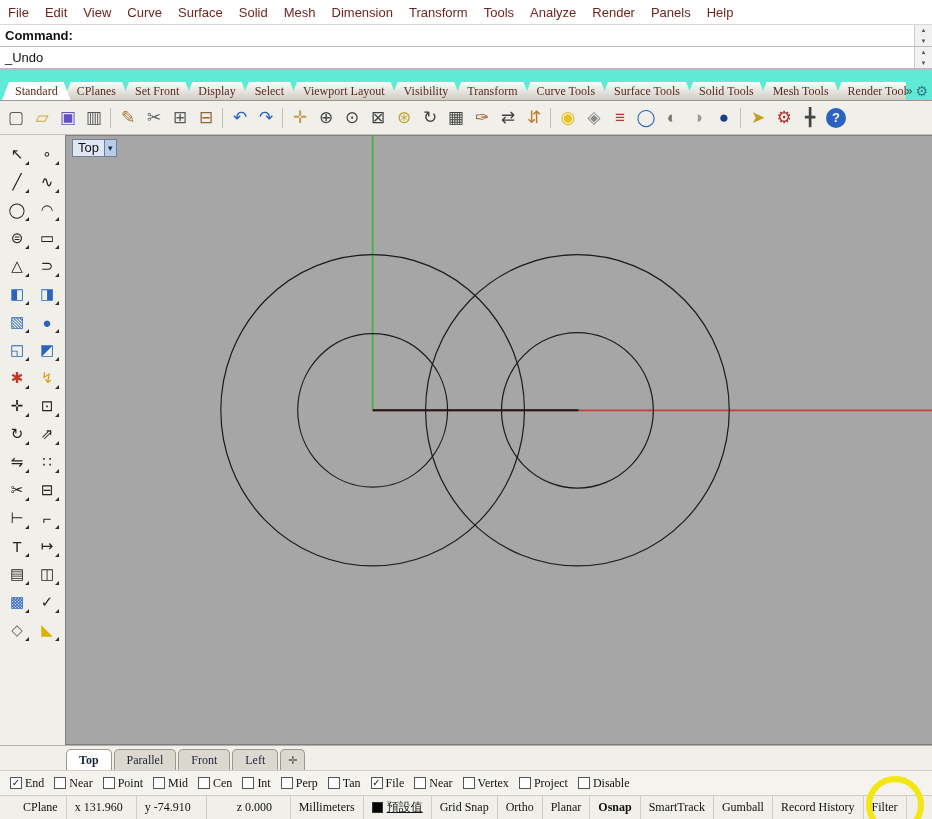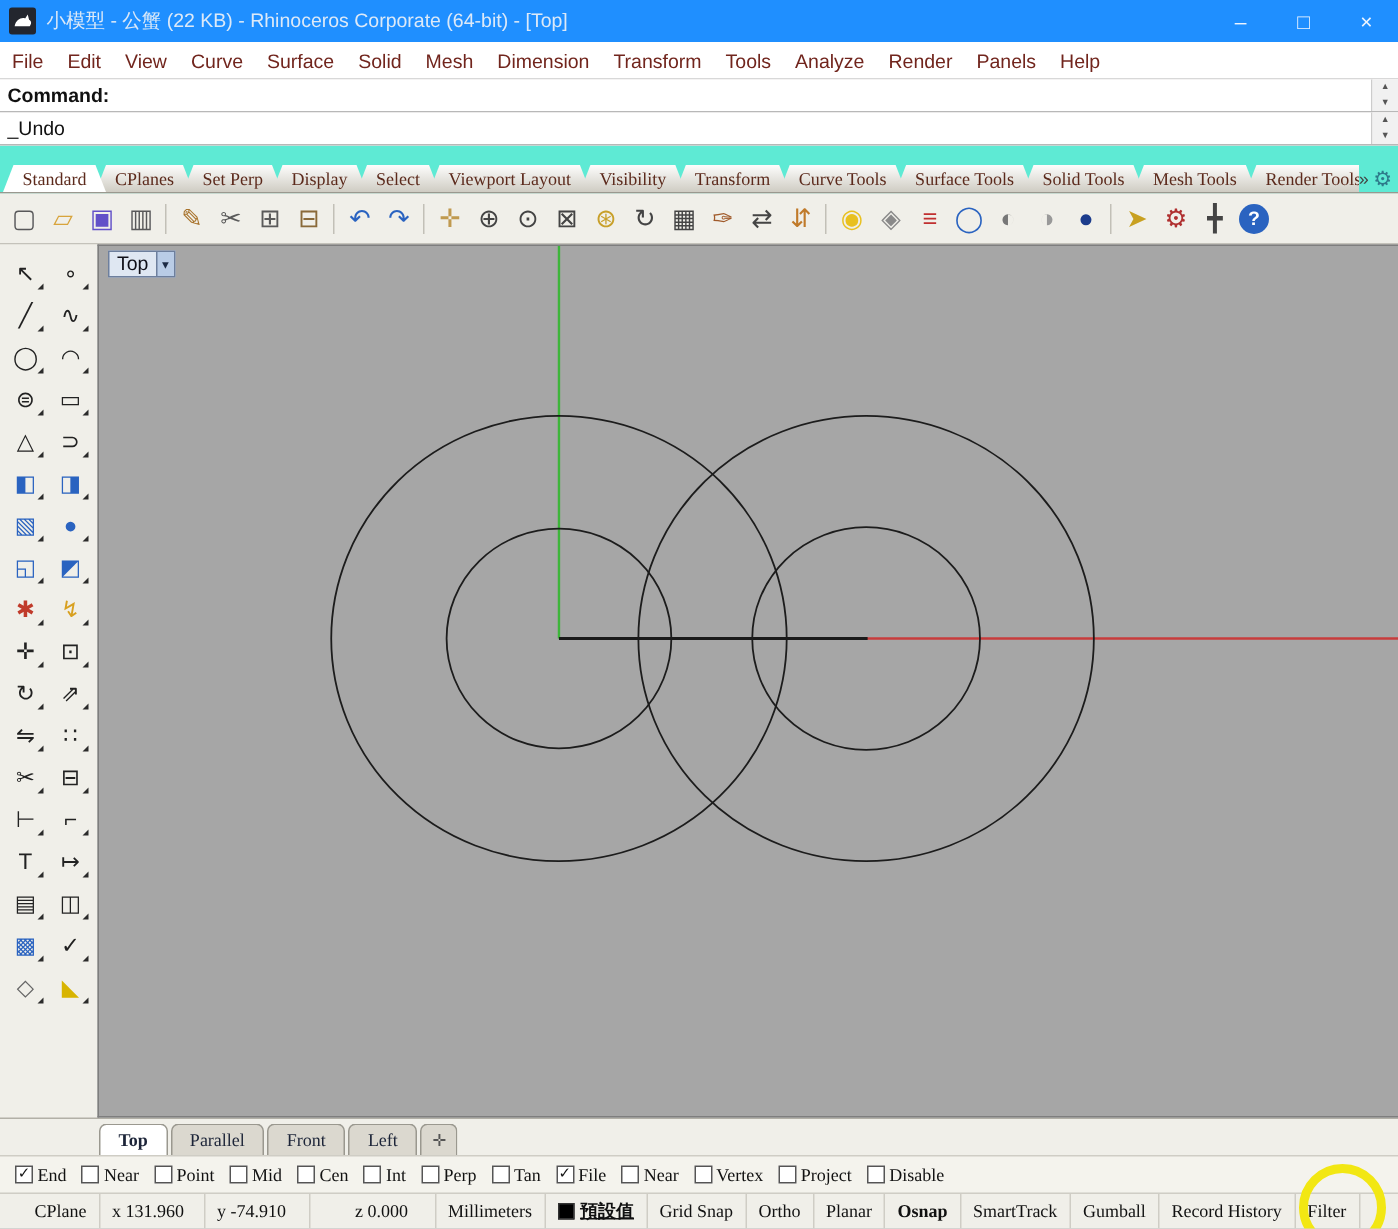--- a/index.html
+++ b/index.html
@@ -61,46 +61,33 @@
   
   .osnap { height: 25px; display: flex; align-items: center; gap: 10px; padding-left: 10px; font-size: 12px; background: #f4f3ed; border-top: 1px solid #cfcdc5; flex: 0 0 auto; font-family: "Liberation Serif", serif; color: #111; }
   .osnap-item { display: flex; align-items: center; gap: 3px; }
   .cbox { width: 12px; height: 12px; border: 1px solid #555; background: #fff; font-size: 10px; line-height: 10px; text-align: center; color: #111; font-family: "Liberation Sans", sans-serif; }
 
   
   .statusbar { height: 24px; display: flex; align-items: stretch; background: #f0efe9; border-top: 1px solid #cfcdc5; font-size: 12px; overflow: hidden; flex: 0 0 auto; font-family: "Liberation Serif", serif; color: #111; padding-left: 15px; }
   .scell { display: flex; align-items: center; padding: 0 8px; border-right: 1px solid #cfcdc5; white-space: nowrap; }
   .scell.filler { flex: 1; border-right: none; }
   .swatch { width: 11px; height: 11px; background: #000; border: 1px solid #333; margin-right: 4px; display: inline-block; }
-  .slabel.u { text-decoration: underline; font-weight: bold; }
+  .slabel.u { text-decoration: underline; }
   [data-name="status-cplane"] { min-width: 48px; }
   [data-name="status-x-coordinate"] { min-width: 70px; }
   [data-name="status-y-coordinate"] { min-width: 70px; }
   [data-name="status-z-coordinate"] { min-width: 62px; margin-left: 22px; }
 
   .annotation-ring { position: absolute; left: 866px; top: 776px; width: 58px; height: 58px; border: 6px solid #f2e713; border-radius: 50%; z-index: 10; pointer-events: none; }
 </style>
 </head>
 <body>
 
 <div class="app" data-name="rhino-window">
 
-  <div class="titlebar" data-name="titlebar" style="background: rgb(31, 143, 255);">
-    <span class="app-icon" data-name="app-icon">
-      <svg width="14" height="14" viewBox="0 0 16 16">
-          <path d="M2 12 C3 7 7 5 10 6 L12 3 L13 7 C15 8 15 10 13.5 12 Z" fill="#ffffff"></path>
-        </svg>
-    </span>
-    <span class="title-text" data-name="window-title">小模型 - 公蟹 (22 KB) - Rhinoceros Corporate (64-bit) - [Top]</span>
-    <div class="win-controls" data-name="window-controls">
-        <span class="wbtn" data-name="minimize-button">–</span>
-        <span class="wbtn" data-name="maximize-button">□</span>
-        <span class="wbtn" data-name="close-button">×</span>
-      </div>
-  </div>
 
   <div class="menubar" data-name="menubar" style="color: rgb(113, 37, 29);">
       <span class="menu-item" data-name="menu-file">File</span>
       <span class="menu-item" data-name="menu-edit">Edit</span>
       <span class="menu-item" data-name="menu-view">View</span>
       <span class="menu-item" data-name="menu-curve">Curve</span>
       <span class="menu-item" data-name="menu-surface">Surface</span>
       <span class="menu-item" data-name="menu-solid">Solid</span>
       <span class="menu-item" data-name="menu-mesh">Mesh</span>
       <span class="menu-item" data-name="menu-dimension">Dimension</span>
@@ -125,21 +112,21 @@
     <div class="spinner" data-name="command-history-scrollbar">
       <span class="spin-btn" data-name="history-scroll-up-icon">▲</span>
       <span class="spin-btn" data-name="history-scroll-down-icon">▼</span>
     </div>
   </div>
 
   <div class="tabrow" data-name="toolbar-tab-bar">
     <div class="tabs-holder" data-name="toolbar-tabs">
         <div class="ttab active" data-name="toolbar-tab-standard">Standard</div>
         <div class="ttab" data-name="toolbar-tab-cplanes">CPlanes</div>
-        <div class="ttab" data-name="toolbar-tab-set-view">Set Perp</div>
+        <div class="ttab" data-name="toolbar-tab-set-view">Set Front</div>
         <div class="ttab" data-name="toolbar-tab-display">Display</div>
         <div class="ttab" data-name="toolbar-tab-select">Select</div>
         <div class="ttab" data-name="toolbar-tab-viewport-layout">Viewport Layout</div>
         <div class="ttab" data-name="toolbar-tab-visibility">Visibility</div>
         <div class="ttab" data-name="toolbar-tab-transform">Transform</div>
         <div class="ttab" data-name="toolbar-tab-curve-tools">Curve Tools</div>
         <div class="ttab" data-name="toolbar-tab-surface-tools">Surface Tools</div>
         <div class="ttab" data-name="toolbar-tab-solid-tools">Solid Tools</div>
         <div class="ttab" data-name="toolbar-tab-mesh-tools">Mesh Tools</div>
         <div class="ttab" data-name="toolbar-tab-render-tools">Render Tools</div>

